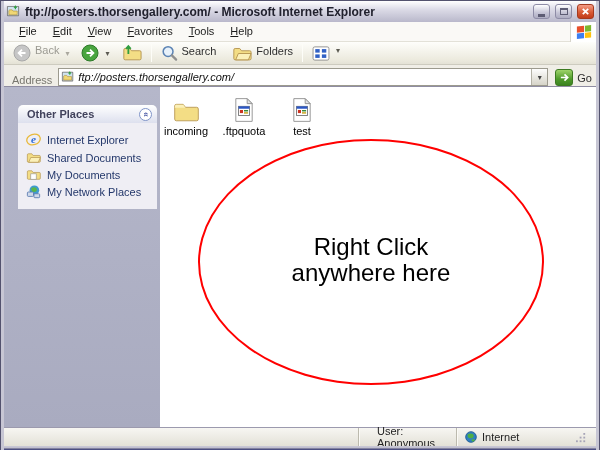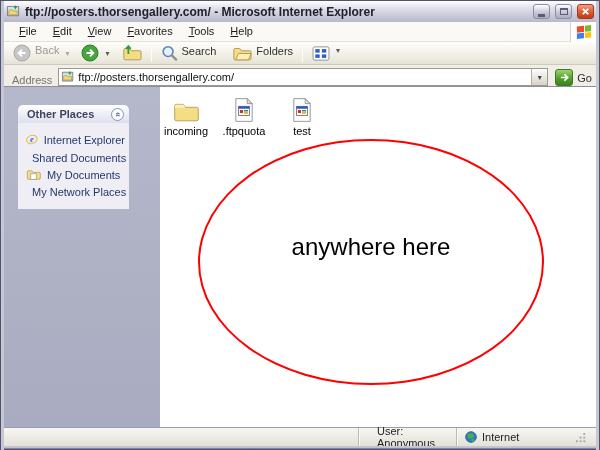--- a/index.html
+++ b/index.html
@@ -45,33 +45,33 @@
   .dd{font-size:8px;color:#5c5b52;padding:0 2px;}
   .dd.disabled{color:#aaa89e;}
   .sep{width:1px;height:18px;background:#c6c4b8;border-right:1px solid #fdfdf8;margin:0 5px;}
   
   .addressbar{height:22px;background:#f0eee7;border-bottom:1px solid #8f8da2;
     display:flex;align-items:flex-end;padding:0 4px 0 8px;font-size:11px;}
   .addr-label{color:#77766e;margin-right:6px;}
   .addr-box{flex:1;height:18px;background:#fff;border:1px solid #9c9a8e;
     display:flex;align-items:center;padding-left:2px;}
   .addr-box input{flex:1;border:none;outline:none;font-family:"Liberation Sans",sans-serif;
-    font-size:11px;color:#111;height:14px;padding-left:3px;background:transparent;}
+    font-size:11px;color:#111;height:14px;padding-left:3px;background:transparent;font-style:italic;}
   .addr-drop{width:16px;height:16px;background:linear-gradient(#fdfdfd,#d6d4c8);
     border-left:1px solid #b4b2a6;display:flex;align-items:center;justify-content:center;
     font-size:8px;color:#444;}
   .go-group{display:flex;align-items:center;gap:4px;margin-left:7px;}
   .go-btn{width:18px;height:17px;border-radius:3px;border:1px solid #3c7a21;
     background:linear-gradient(#9ed46a,#4f9a2a 60%,#3c8420);
     display:flex;align-items:center;justify-content:center;}
   .go-label{color:#2d2d2d;}
   
   .content{flex:1;display:flex;overflow:hidden;}
   .sidebar{width:156px;background:linear-gradient(#b5b7ca,#a9abc0);padding:18px 0 0 14px;}
-  .panel{width:111px;}
+  .panel{width:139px;}
   .panel-header{height:18px;border-radius:5px 5px 0 0;
     background:linear-gradient(#ffffff,#dde0ee);
     display:flex;align-items:center;justify-content:space-between;
     padding:0 5px 0 9px;}
   .panel-title{font-size:11px;font-weight:bold;color:#41425c;}
   .panel-chevron{width:13px;height:13px;border-radius:50%;background:#fff;
     border:1px solid #8094c8;display:flex;align-items:center;justify-content:center;}
   .panel-chevron span{display:inline-block;transform:rotate(90deg);font-size:9px;
     font-weight:bold;color:#4b5aa6;line-height:1;}
   .panel-body{background:#efeef4;padding:7px 4px 8px 8px;}
@@ -298,20 +298,21 @@
               <rect x="11" y="14" width="4.5" height="1.6" fill="#3a8a3a"></rect>
               <rect x="11" y="16.4" width="4.5" height="1.6" fill="#caa41e"></rect>
             </svg>
           </span>
           <div class="fname">test</div>
         </div>
       </div>
 
       <div class="ellipse"></div>
       <div class="ann-text">
+        <div>Right Click</div>
         <div>anywhere here</div>
       </div>
     </div>
   </div>
 
   <div class="statusbar">
     <span class="pane pane-fill"></span>
     <span class="pane div pane-user">
       <span>User: Anonymous</span>
     </span>

